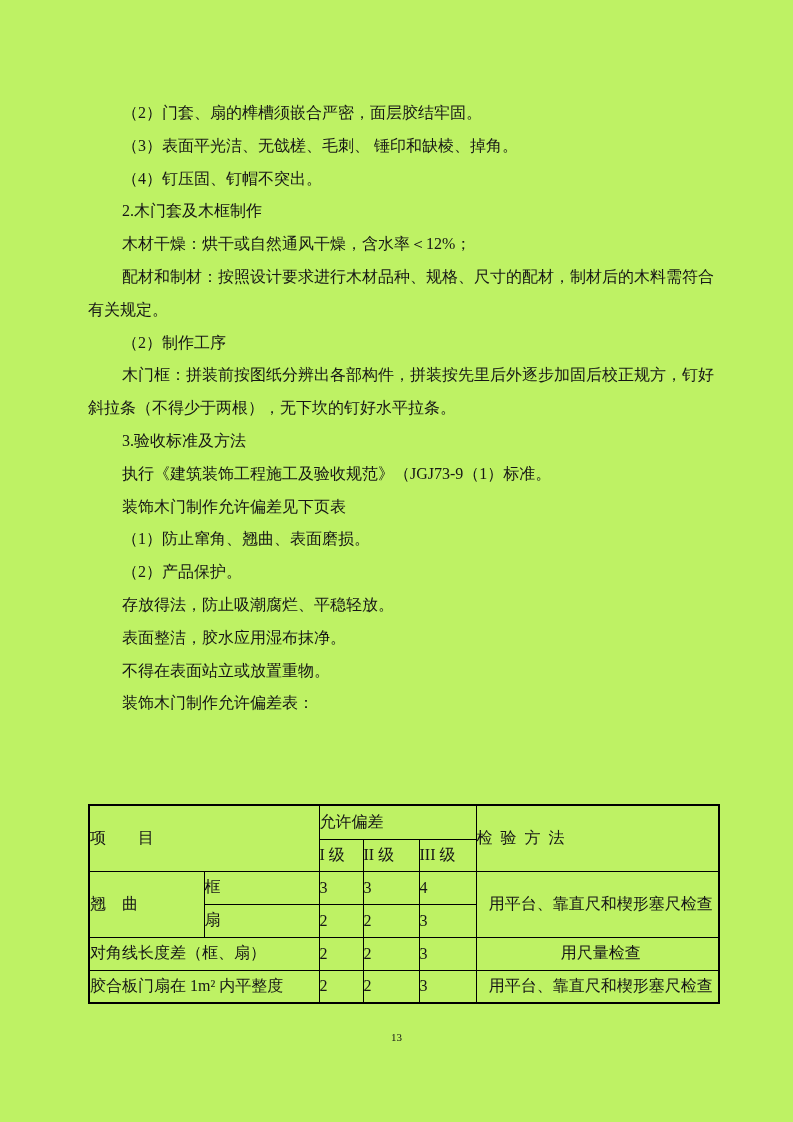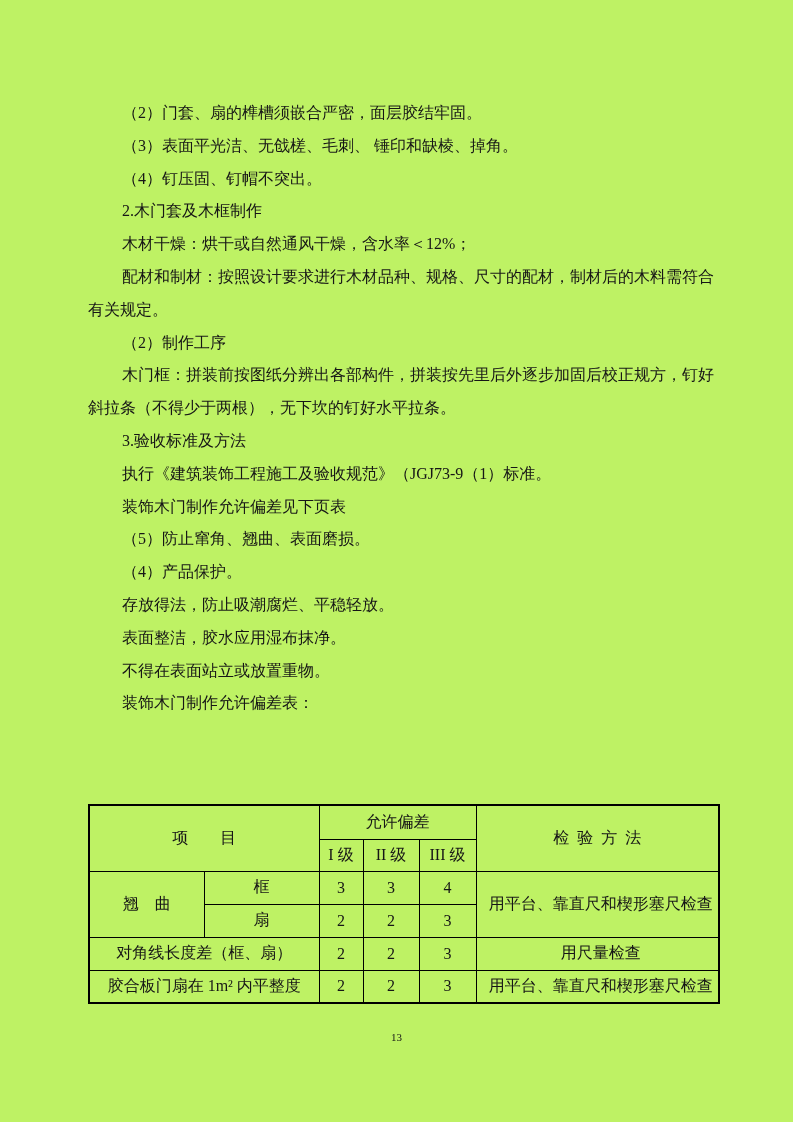--- a/index.html
+++ b/index.html
@@ -38,21 +38,20 @@
     width: 630px;
     border-collapse: collapse;
     table-layout: fixed;
     border: 2px solid #000000;
     font-size: 16px;
     color: #161616;
   }
   .dev-table td {
     border: 1px solid #000000;
     padding: 0;
-    text-align: center;
     vertical-align: middle;
     white-space: pre;
     overflow: hidden;
   }
   .dev-table td.method {
     text-align: center;
     padding-left: 7px;
   }
   tr.rh1 { height: 34px; }
   tr.rh2 { height: 32px; }
@@ -79,22 +78,22 @@
     <div class="line indent">2.木门套及木框制作</div>
     <div class="line indent">木材干燥：烘干或自然通风干燥，含水率＜12%；</div>
     <div class="line indent">配材和制材：按照设计要求进行木材品种、规格、尺寸的配材，制材后的木料需符合</div>
     <div class="line">有关规定。</div>
     <div class="line indent">（2）制作工序</div>
     <div class="line indent">木门框：拼装前按图纸分辨出各部构件，拼装按先里后外逐步加固后校正规方，钉好</div>
     <div class="line">斜拉条（不得少于两根），无下坎的钉好水平拉条。</div>
     <div class="line indent">3.验收标准及方法</div>
     <div class="line indent">执行《建筑装饰工程施工及验收规范》（JGJ73-9（1）标准。</div>
     <div class="line indent">装饰木门制作允许偏差见下页表</div>
-    <div class="line indent">（5）防止窜角、翘曲、表面磨损。</div>
-    <div class="line indent">（4）产品保护。</div>
+    <div class="line indent">（1）防止窜角、翘曲、表面磨损。</div>
+    <div class="line indent">（2）产品保护。</div>
     <div class="line indent">存放得法，防止吸潮腐烂、平稳轻放。</div>
     <div class="line indent">表面整洁，胶水应用湿布抹净。</div>
     <div class="line indent">不得在表面站立或放置重物。</div>
     <div class="line indent">装饰木门制作允许偏差表：</div>
   </div>
 
   <table class="dev-table">
     <colgroup>
       <col style="width:115px">
       <col style="width:115px">

